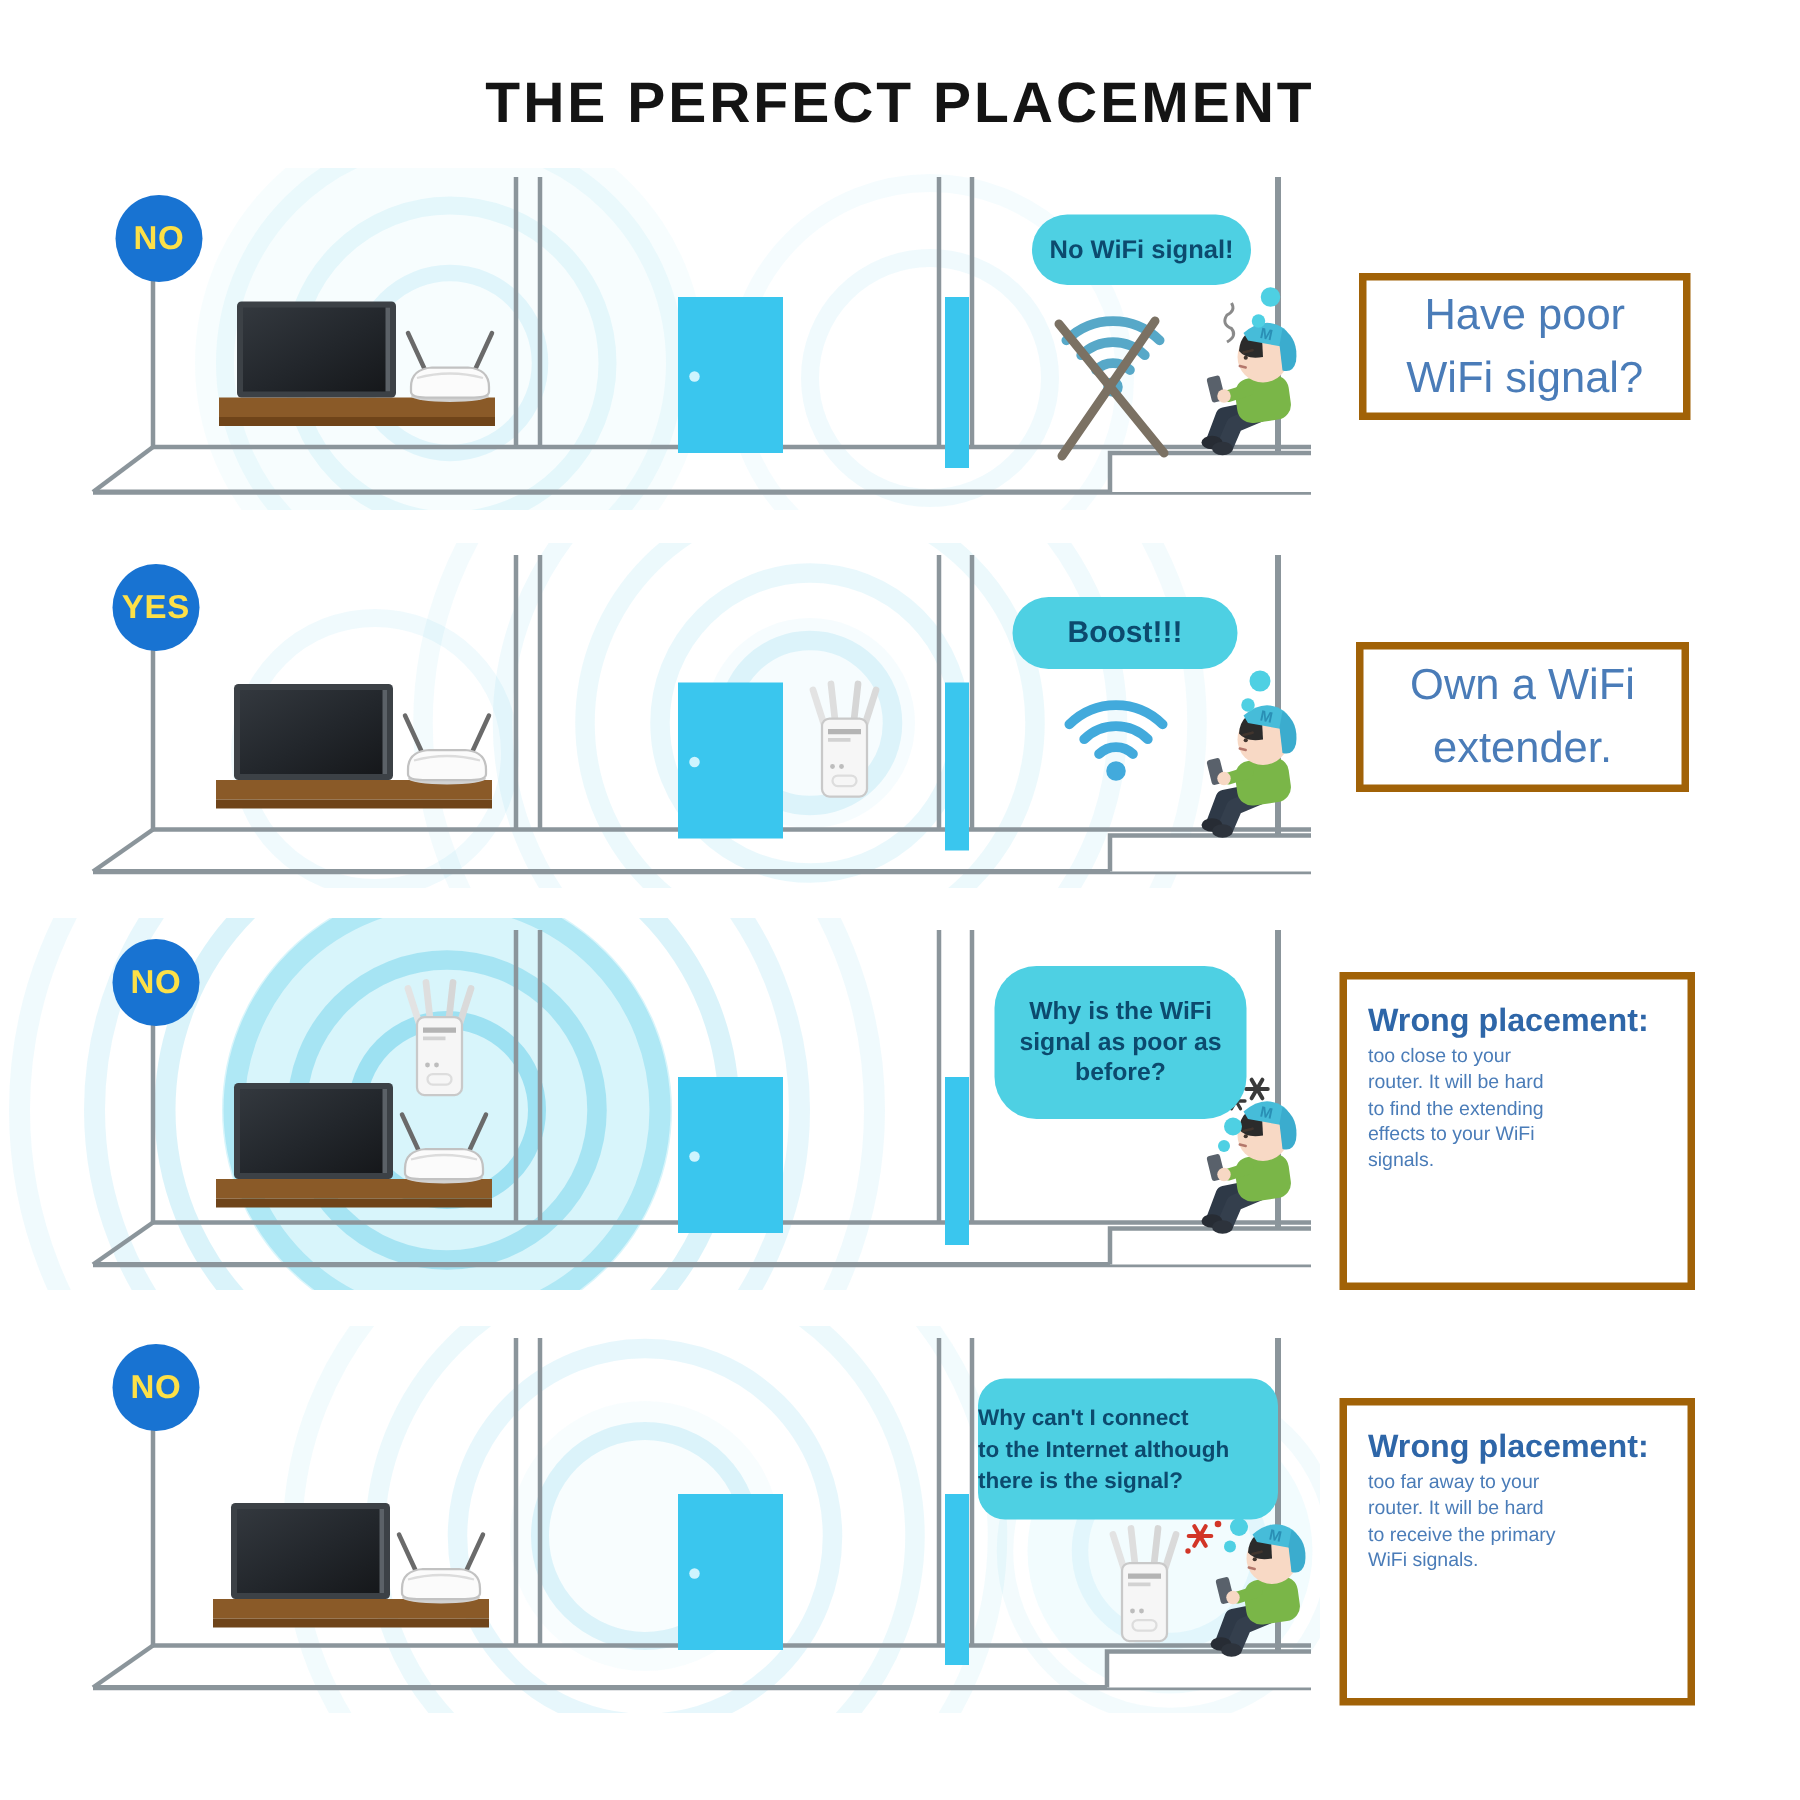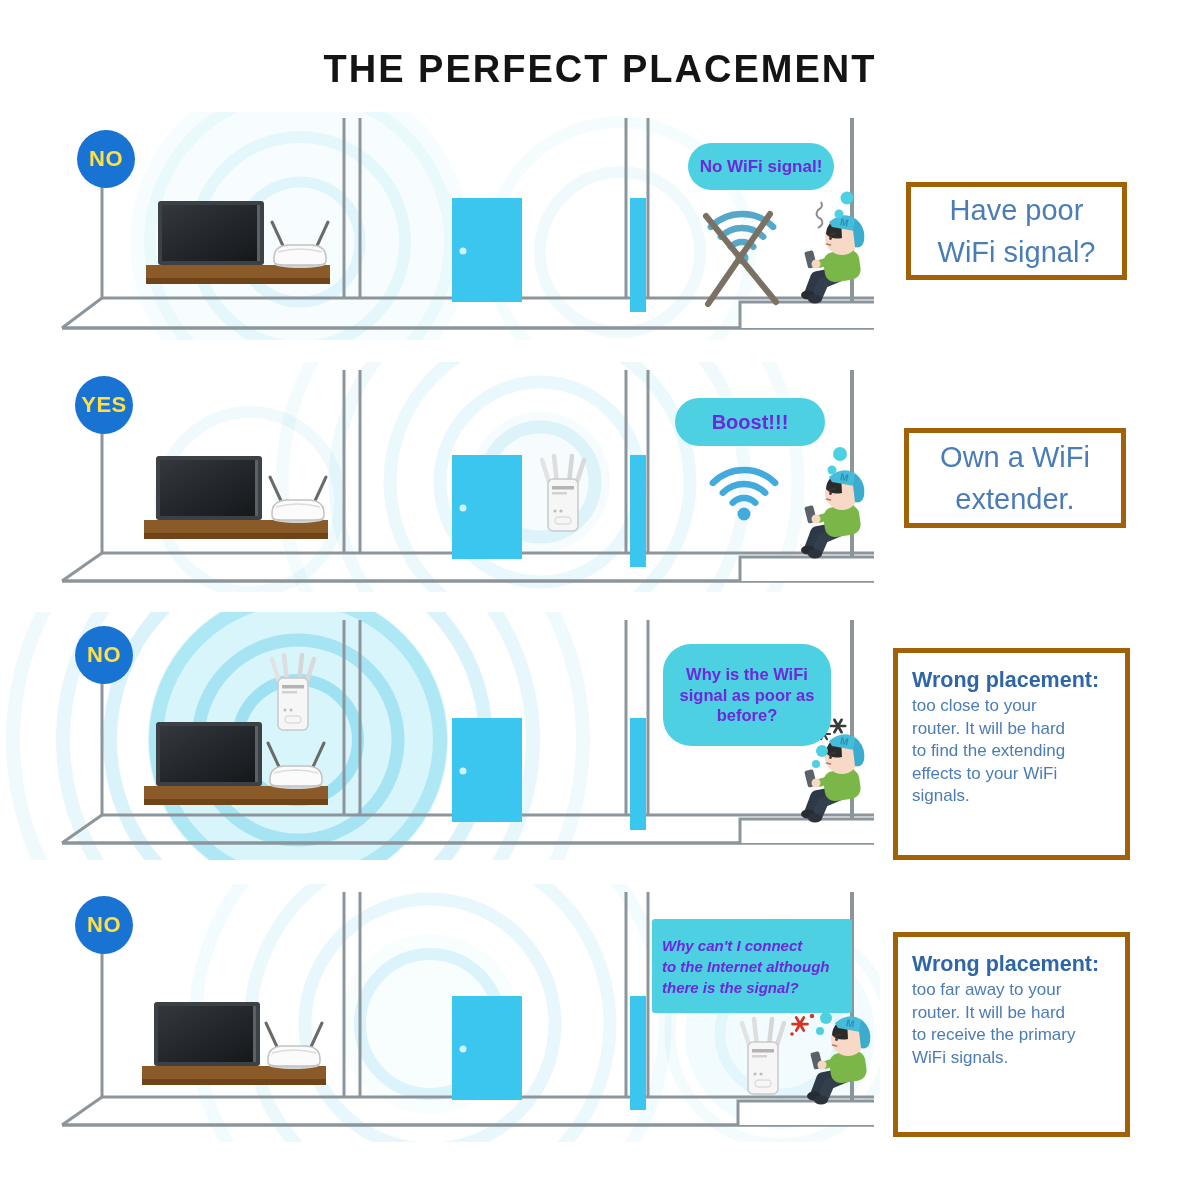--- a/index.html
+++ b/index.html
@@ -7,36 +7,36 @@
         font-family:"Liberation Sans", sans-serif;}
   .title{position:absolute;top:48px;left:0;width:1200px;text-align:center;
          font-size:38px;font-weight:bold;letter-spacing:2px;color:#141414;}
   .row{position:absolute;left:0;width:1200px;}
   .r1{top:112px;height:228px;} .r2{top:362px;height:230px;}
   .r3{top:612px;height:248px;} .r4{top:884px;height:258px;}
   .scene{position:absolute;left:0;top:0;}
   .badge{position:absolute;width:58px;height:58px;border-radius:50%;background:#1873d2;
          color:#fde047;font-weight:bold;font-size:22px;display:flex;align-items:center;
          justify-content:center;letter-spacing:.5px;z-index:3;}
-  .bubble{position:absolute;background:#4ed0e3;color:#6d28d9;font-weight:bold;
+  .bubble{position:absolute;background:#4ed0e3;color:#0c4a6e;font-weight:bold;
           display:flex;align-items:center;justify-content:center;text-align:center;
           white-space:pre-line;z-index:3;}
   .bubble.left{justify-content:flex-start;text-align:left;}
   .sidebox{position:absolute;background:#ffffff;border:5px solid #a16207;color:#4a7cb8;
            z-index:3;box-sizing:border-box;}
   .sidebox .center{display:flex;align-items:center;justify-content:center;width:100%;height:100%;
            text-align:center;white-space:pre-line;font-size:29px;line-height:1.45;}
-  .sidebox .body{white-space:pre-line;font-size:17px;line-height:1.33;}
+  .sidebox .body{white-space:pre-line;font-size:13px;line-height:1.33;}
   .sidebox .head{font-size:21.5px;font-weight:bold;color:#2e66a8;line-height:1.3;}
   .pad{padding:14px 12px 10px 14px;}
   
   .b1{left:688px;top:31px;width:146px;height:47px;border-radius:24px;font-size:17px;}
   .b2{left:675px;top:36px;width:150px;height:48px;border-radius:24px;font-size:20px;}
   .b3{left:663px;top:32px;width:168px;height:102px;border-radius:28px;font-size:16.5px;line-height:1.25;}
-  .b4{left:652px;top:35px;width:200px;height:94px;border-radius:3px;font-size:15px;line-height:1.4;padding-left:10px;box-sizing:border-box;font-style:italic;}
+  .b4{left:652px;top:35px;width:200px;height:94px;border-radius:18px;font-size:15px;line-height:1.4;box-sizing:border-box;}
   
   .x1{left:906px;top:70px;width:221px;height:98px;}
   .x2{left:904px;top:66px;width:222px;height:100px;}
   .x3{left:893px;top:36px;width:237px;height:212px;}
   .x4{left:893px;top:48px;width:237px;height:205px;}
   
   .g1{left:77px;top:18px;} .g2{left:75px;top:14px;} .g3{left:75px;top:14px;} .g4{left:75px;top:12px;}
 </style>
 </head>
 <body>

